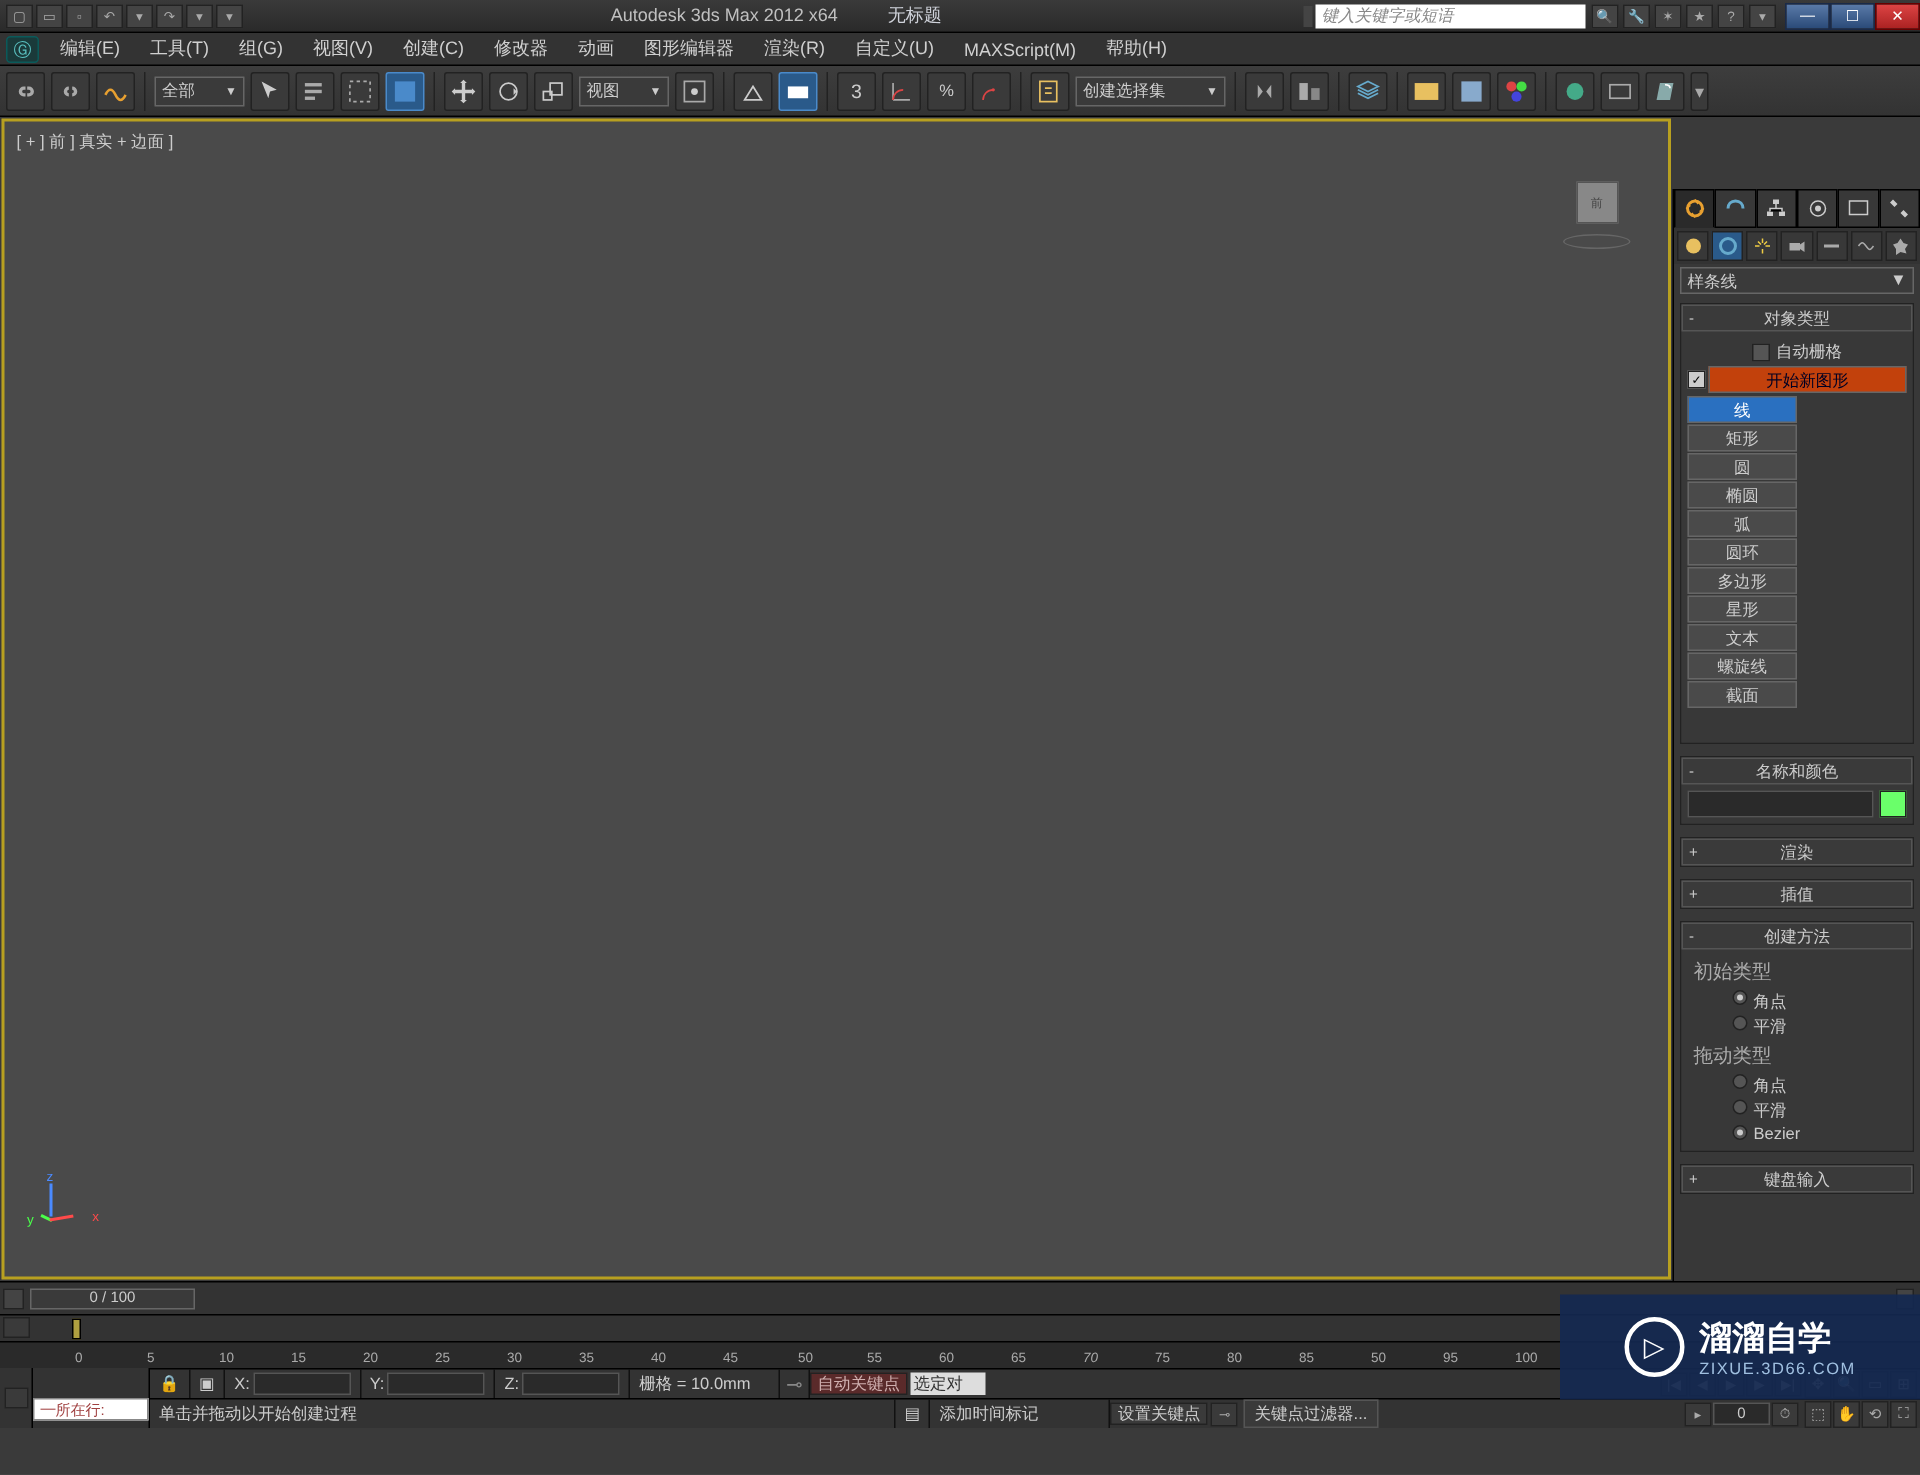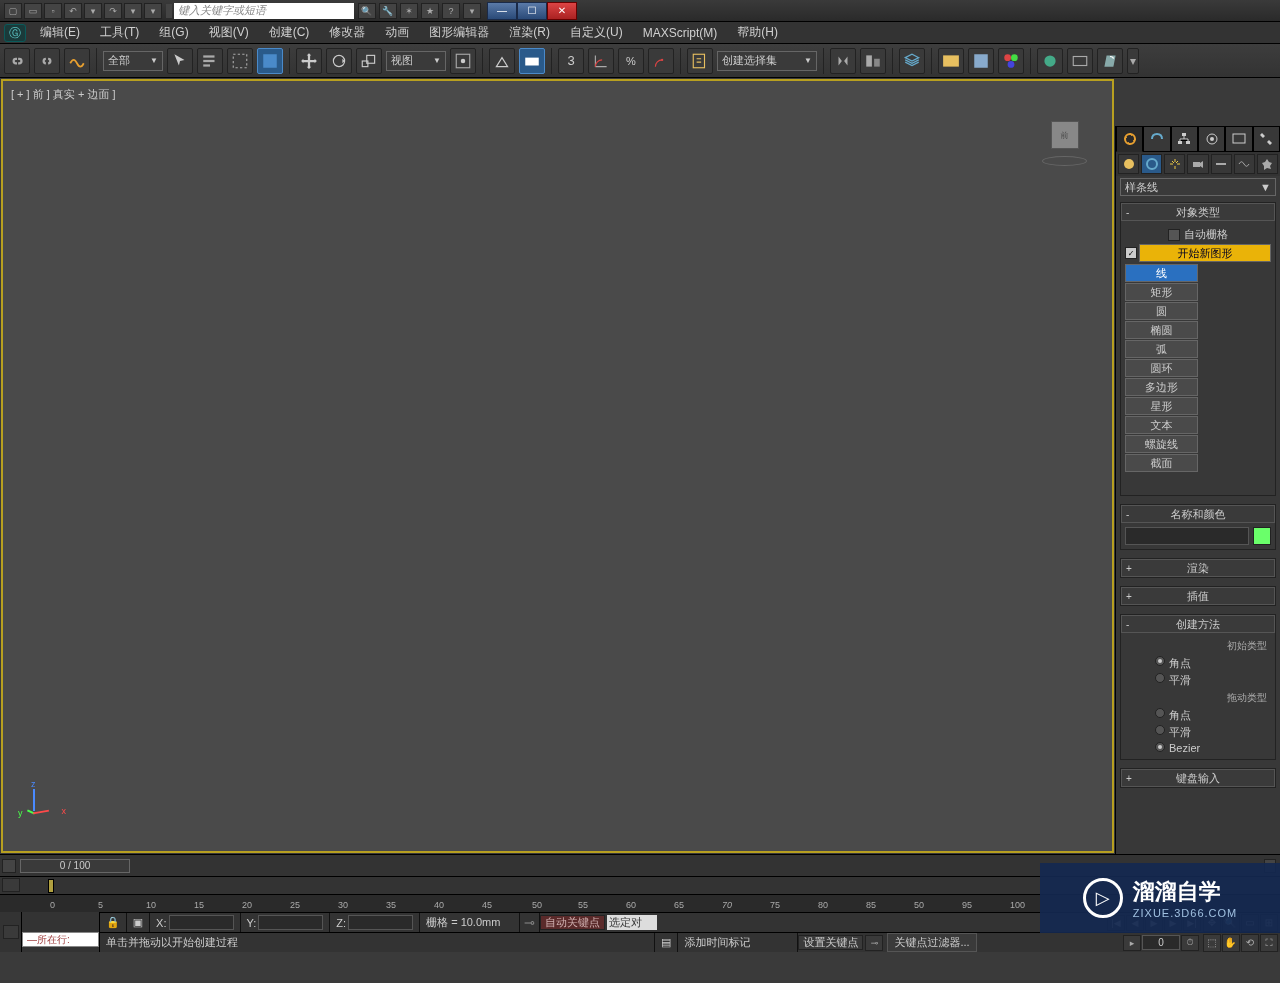--- a/index.html
+++ b/index.html
@@ -60,25 +60,25 @@
 
 .rollup { margin:4px; border:1px solid #222; }
 .rollhead { height:18px; background:#3a3a3a; border:1px solid #555; display:flex; align-items:center; justify-content:center; color:#ccc; font-size:11px; position:relative; cursor:pointer; }
 .rollhead .pm { position:absolute; left:4px; font-size:10px; }
 .rollbody { background:#383838; padding:4px; }
 .chkrow { display:flex; align-items:center; gap:4px; padding:2px 4px; font-size:11px; justify-content:center; }
 .chk { width:12px; height:12px; background:#555; border:1px solid #222; display:flex; align-items:center; justify-content:center; font-size:8px; }
 .btngrid { display:flex; flex-wrap:wrap; gap:1px; }
 .gbtn { width:73px; height:18px; background:#4a4a4a; border:1px solid #666; color:#ccc; display:flex; align-items:center; justify-content:center; font-size:11px; cursor:pointer; }
 .gbtn.sel { background:#2a70c0; color:#fff; }
-.gbtn.new { background:#eab308; color:#04142a; }
+.gbtn.new { background:#c2410c; color:#04142a; }
 .namecolor { display:flex; gap:4px; padding:4px; }
 .nameinput { flex:1; height:18px; background:#2a2a2a; border:1px solid #555; }
 .colorswatch { width:18px; height:18px; background:#6aff6a; border:1px solid #222; }
-.grouplabel { color:#aaa; font-size:10px; padding:2px 4px;text-align:right; }
+.grouplabel { color:#aaa; font-size:13px; padding:2px 4px; }
 .radiorow { display:flex; gap:4px; padding:1px 0 1px 30px; font-size:11px; }
 .radio { width:10px; height:10px; border-radius:50%; background:#555; border:1px solid #222; display:flex; align-items:center; justify-content:center; }
 .radio.on::after { content:''; width:4px; height:4px; border-radius:50%; background:#ccc; }
 
 
 .timeline { height:22px; background:#333; border-top:1px solid #000; position:relative; display:flex; align-items:center; }
 .timeslider { position:absolute; left:20px; width:110px; height:14px; background:#3a3a3a; border:1px solid #666; display:flex; align-items:center; justify-content:center; font-size:10px; }
 .timeline .scrollend { position:absolute; right:4px; width:12px; height:14px; background:#444; border:1px solid #222; }
 .timetrack { height:18px; background:#333; border-top:1px solid #000; position:relative; }
 .timetrack .key0 { position:absolute; left:48px; top:2px; width:6px; height:14px; background:#b0a040; border:1px solid #000; }
@@ -109,20 +109,24 @@
 <div class="titlebar">
   <div class="qat">
     <div class="tb-btn">▢</div>
     <div class="tb-btn">▭</div>
     <div class="tb-btn">▫</div>
     <div class="tb-btn">↶</div>
     <div class="tb-btn">▾</div>
     <div class="tb-btn">↷</div>
     <div class="tb-btn">▾</div>
     <div class="tb-btn">▾</div>
+  </div>
+  <div class="title">
+    <span>Autodesk 3ds Max  2012 x64</span>
+    <span class="doc">无标题</span>
   </div>
   <div style="width:6px;height:14px;background:#444;margin-right:2px"></div>
   <div class="search">键入关键字或短语</div>
   <div class="righticons">
     <div class="tb-btn">🔍</div>
     <div class="tb-btn">🔧</div>
     <div class="tb-btn">✶</div>
     <div class="tb-btn">★</div>
     <div class="tb-btn">?</div>
     <div class="tb-btn">▾</div>
@@ -583,21 +587,21 @@
         <div class="playbtn">▶|</div>
       </div>
       <div style="display:flex;gap:1px;margin-right:2px">
         <div class="navbtn">✥</div>
         <div class="navbtn">🔍</div>
         <div class="navbtn">▭</div>
         <div class="navbtn">⊞</div>
       </div>
     </div>
     <div class="statusrow2">
-      <div class="statcell" style="width:555px">单击并拖动以开始创建过程</div>
+      <div class="statcell" style="width:497px">单击并拖动以开始创建过程</div>
       <div class="statcell">▤</div>
       <div class="statcell" style="width:120px">添加时间标记</div>
       <div class="setkey">设置关键点</div>
       <div class="playbtn" style="margin-left:2px">⊸</div>
       <div class="statcell" style="border:1px solid #555;background:#3a3a3a;margin-left:4px">关键点过滤器...</div>
       <div style="flex:1"></div>
       <div style="display:flex;gap:1px;margin-right:4px">
         <div class="playbtn">▸</div>
         <div style="width:38px;height:15px;background:#2a2a2a;border:1px solid #555;color:#ccc;display:flex;align-items:center;justify-content:center;font-size:10px">0</div>
         <div class="playbtn">⏱</div>

